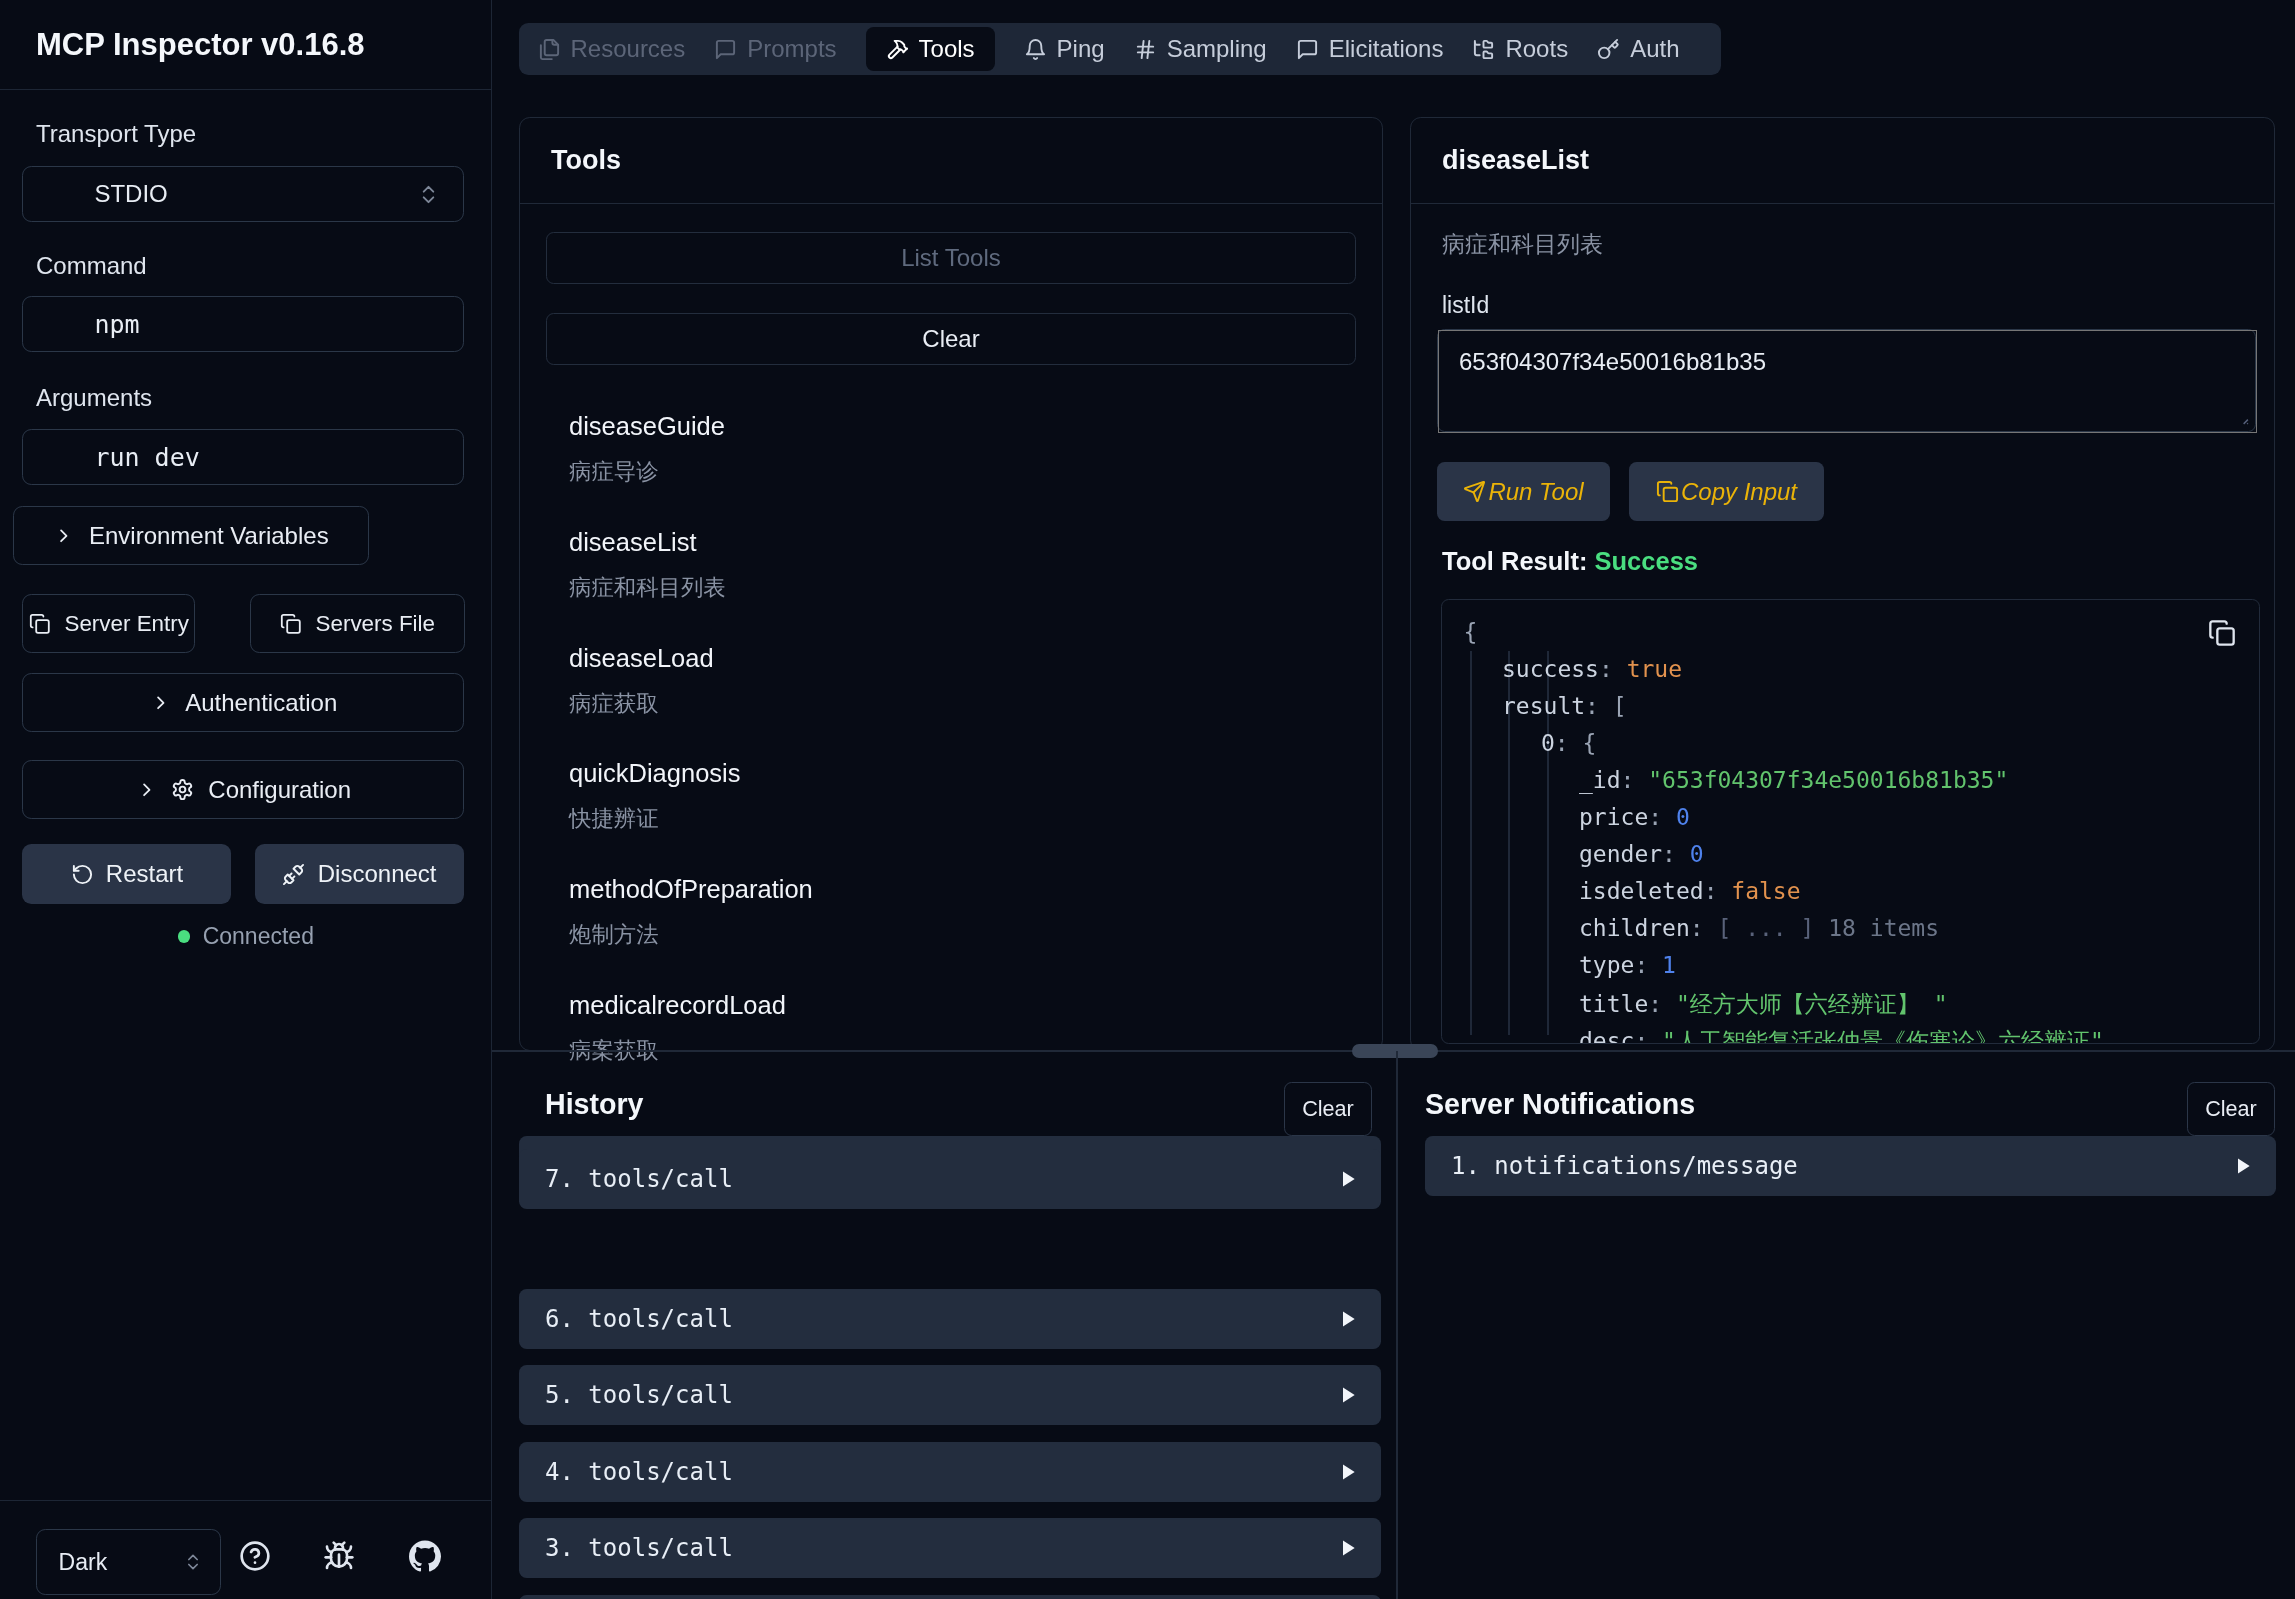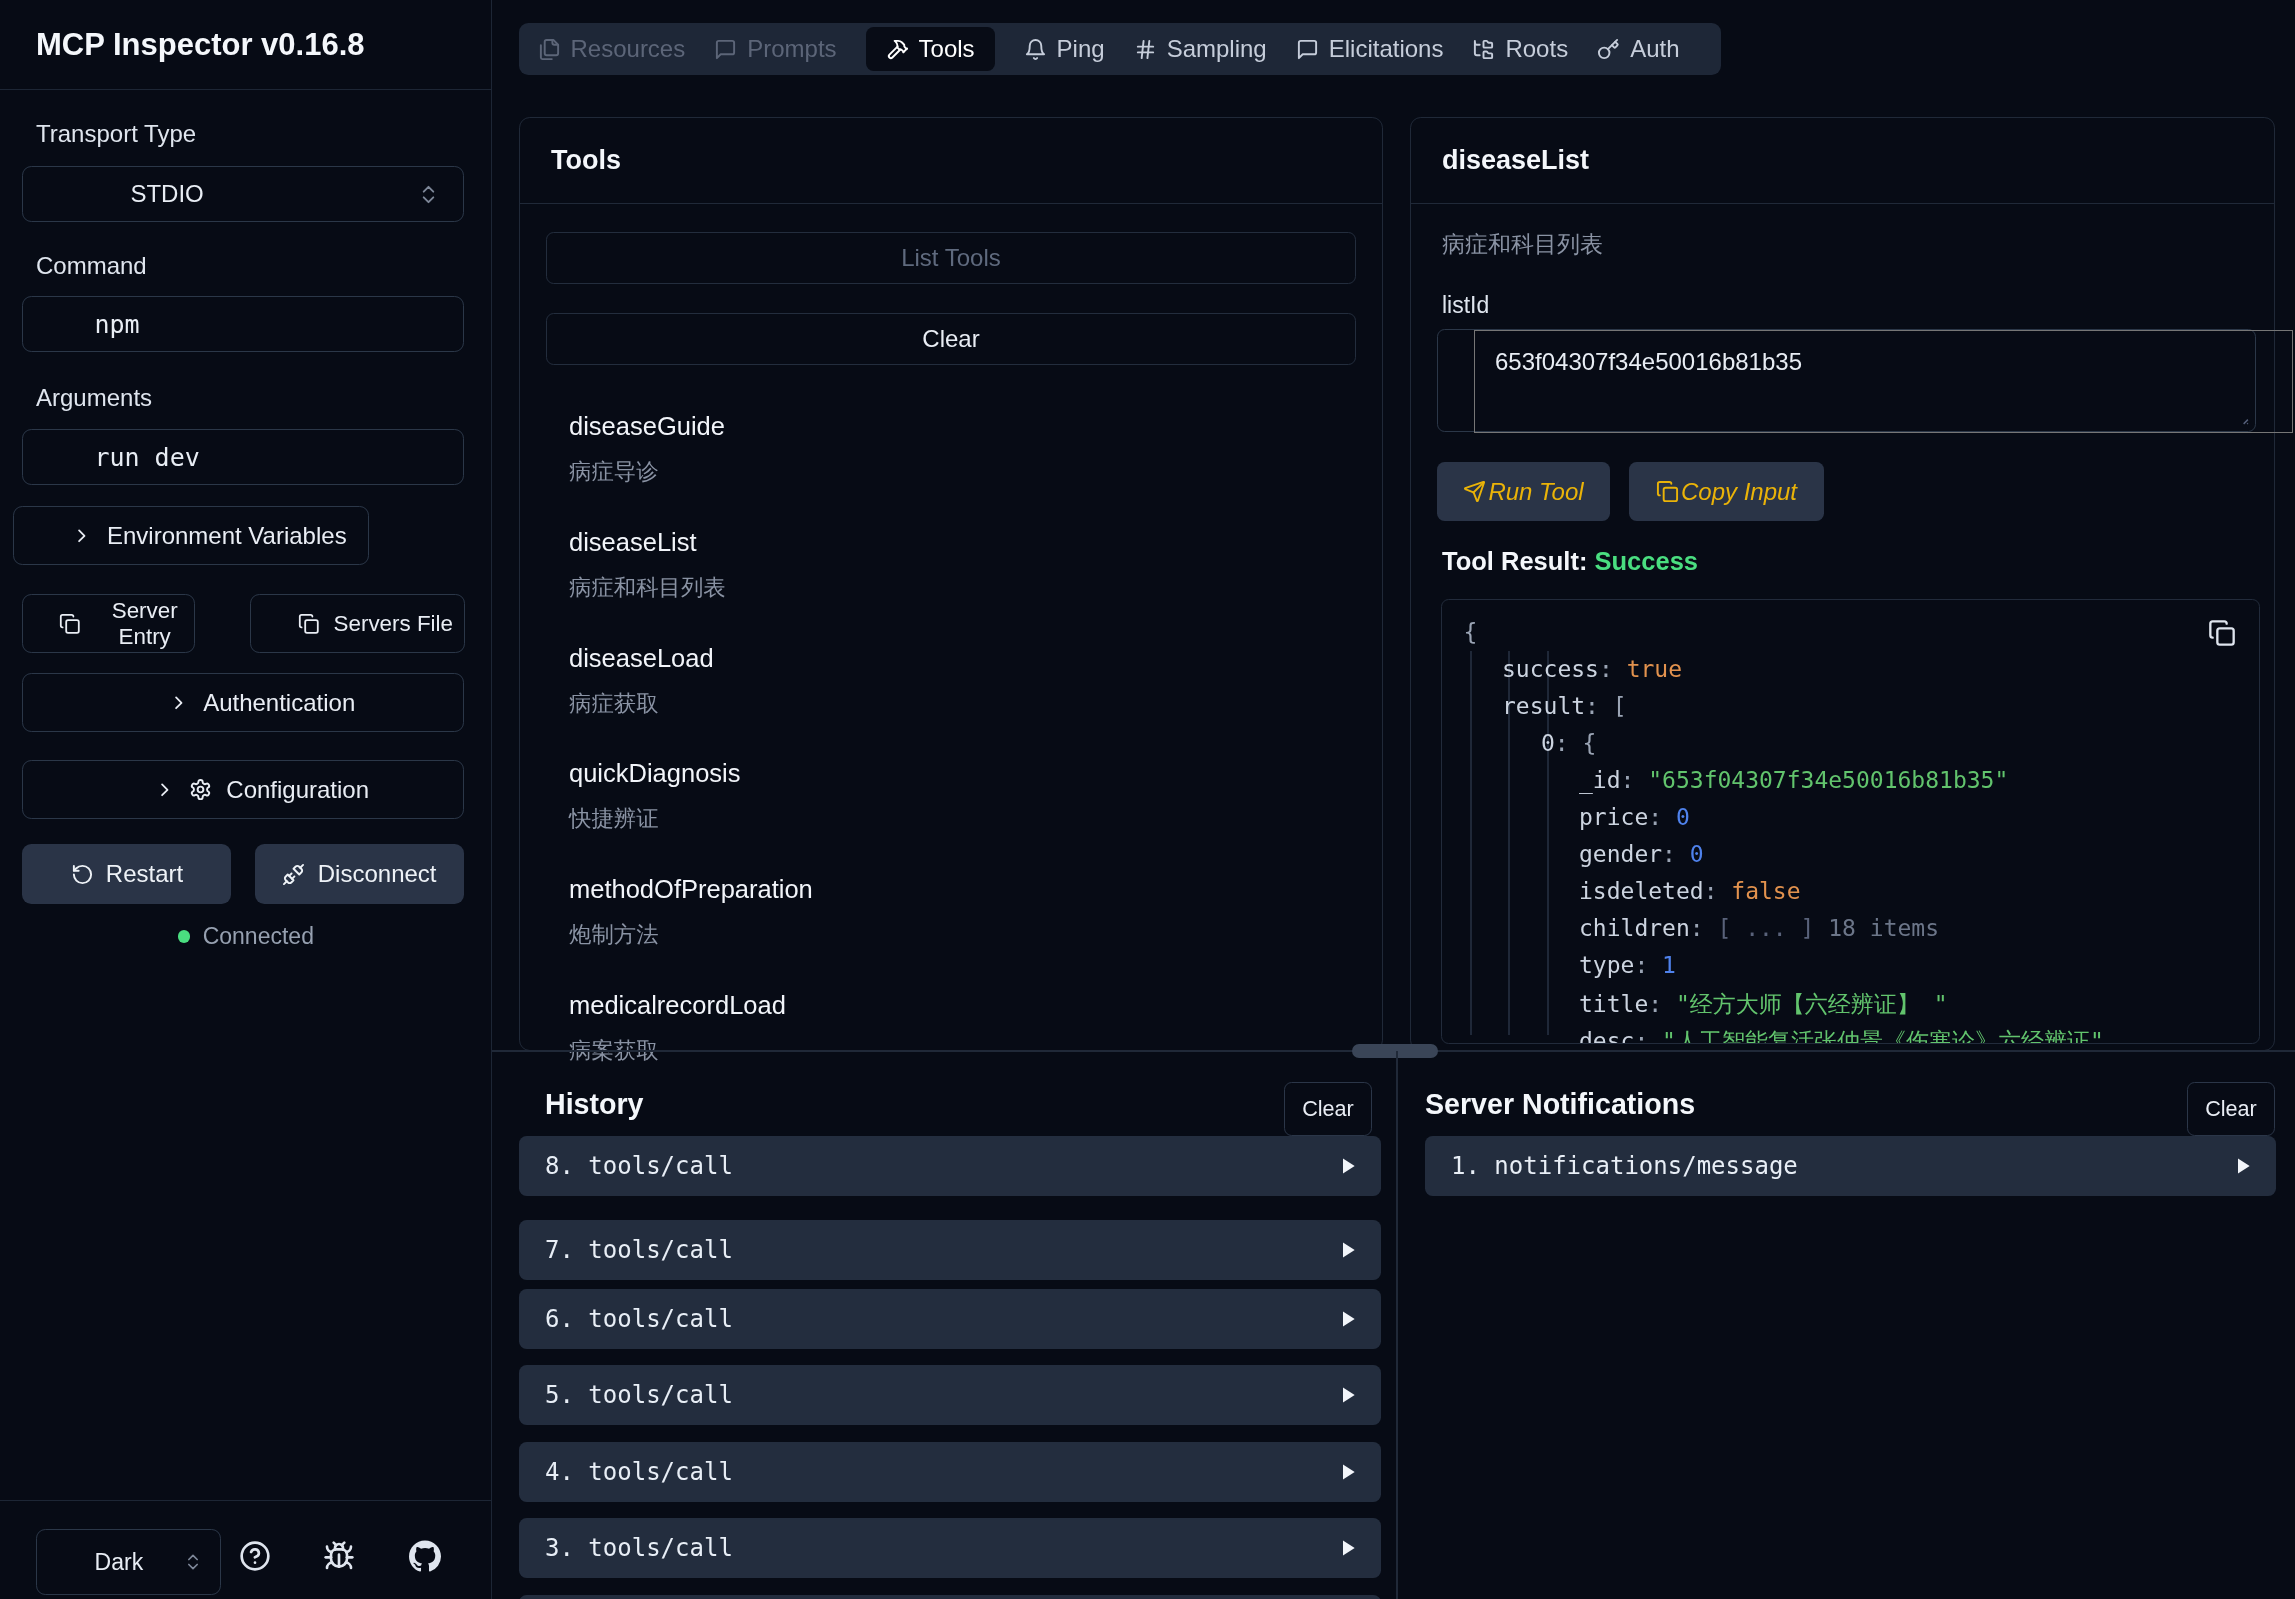--- a/index.html
+++ b/index.html
@@ -7,21 +7,21 @@
   body { font-family:"Liberation Sans", sans-serif; }
   .root { position:relative; width:2295px; height:1599px; background:#070b15; overflow:hidden; color:#f2f5fa; }
   .abs { position:absolute; }
   .mono { font-family:"DejaVu Sans Mono", monospace; }
 
   
   .sidebar { left:0; top:0; width:492px; height:1599px; border-right:1.5px solid #1d2635; }
   .sb-header { position:absolute; left:0; top:0; width:100%; height:90px; border-bottom:1.5px solid #1d2635; }
   .sb-title { position:absolute; left:36px; top:0; line-height:90px; font-size:31px; font-weight:700; color:#f4f7fb; }
   .fld-label { font-size:24px; font-weight:500; color:#dfe5ee; }
-  .box { border:1.5px solid #2b3748; border-radius:9.3px; background:transparent;padding-left:36px; }
+  .box { border:1.5px solid #2b3748; border-radius:9.3px; background:transparent; }
   .sb-select { display:flex; align-items:center; }
   .sb-select .val { margin-left:71px; font-size:24px; color:#e8edf4; }
   .sb-select .chev { position:absolute; right:23px; color:#7d8798; }
   .sb-input { width:442px; height:56px; padding-left:71px; font-size:25px; color:#e8edf4; outline:none; }
   .sb-btn { display:flex; align-items:center; justify-content:center; gap:14px; font-size:24px; color:#e9edf4; cursor:pointer; background:transparent; }
   .sb-btn svg { flex:none; }
   .solid-btn { display:flex; align-items:center; justify-content:center; gap:12.3px; background:#2a3447; border:none; border-radius:9.3px; font-size:24px; color:#eef2f7; cursor:pointer; }
   .status-row { left:0; top:923px; width:492px; display:flex; align-items:center; justify-content:center; gap:12.3px; }
   .status-dot { width:12.3px; height:12.3px; border-radius:50%; background:#4ade80; }
   .status-text { font-size:23px; color:#96a0b0; }
@@ -393,21 +393,21 @@
     <button class="abs clear-sm" style="left:1284px; top:1082px;">Clear</button>
     <div id="history-list">
         <div class="h-row" style="left: 519px; top: 1136px; width: 862px;">
           <span class="lbl">8. tools/call</span>
           <span class="play">
             <svg viewBox="0 0 24 24" fill="currentColor" width="20" height="20">
               <polygon points="6 3 20 12 6 21"></polygon>
             </svg>
           </span>
         </div>
-        <div class="h-row" style="left: 519px; top: 1220px; width: 862px;">
+        <div class="h-row" style="left: 519px; top: 1149px; width: 862px;">
           <span class="lbl">7. tools/call</span>
           <span class="play">
             <svg viewBox="0 0 24 24" fill="currentColor" width="20" height="20">
               <polygon points="6 3 20 12 6 21"></polygon>
             </svg>
           </span>
         </div>
         <div class="h-row" style="left: 519px; top: 1289px; width: 862px;">
           <span class="lbl">6. tools/call</span>
           <span class="play">

